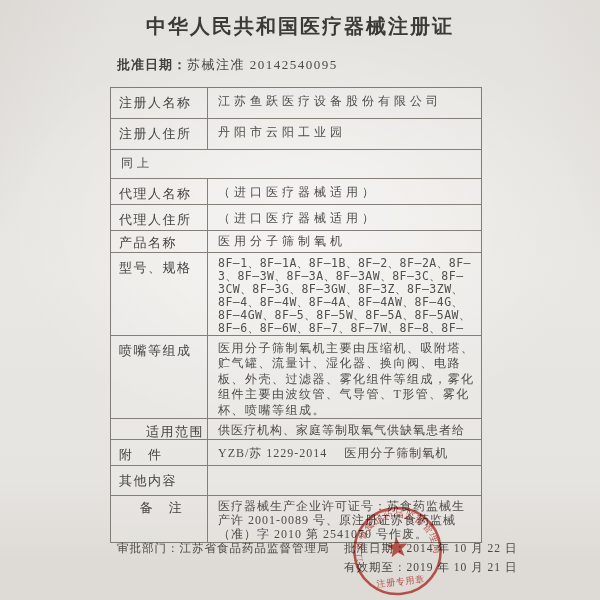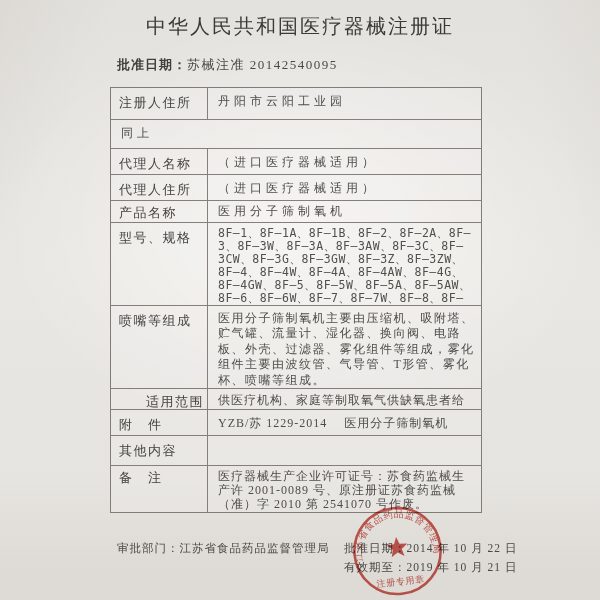--- a/index.html
+++ b/index.html
@@ -10,21 +10,21 @@
     font-family:"Liberation Serif","DejaVu Serif",serif;
     color:#45433f;
     background:
       radial-gradient(ellipse 420px 300px at 50% 38%, rgba(255,255,255,.55), rgba(255,255,255,0) 70%),
       linear-gradient(118deg, rgba(210,207,202,.45) 0%, rgba(210,207,202,0) 14%),
       linear-gradient(250deg, rgba(214,211,206,.4) 0%, rgba(214,211,206,0) 12%),
       linear-gradient(0deg, #dedbd6, #dedbd6 6%, #e6e4e0 20%, #e9e7e3 55%, #e4e2de 100%);
   }
   .title{
     position:absolute;top:13px;left:0;width:100%;
-    text-align:center;font-size:20px;font-weight:400;
+    text-align:center;font-size:20px;font-weight:700;
     letter-spacing:2px;color:#3b3a37;
   }
   .certno{
     position:absolute;top:56px;left:117px;font-size:13px;letter-spacing:1px;
   }
   .certno .lab{font-weight:700;color:#413f3b;}
   .certno .val{font-family:"Liberation Serif",serif;letter-spacing:1.5px;color:#4c4a46;}
   .doc-table{
     position:absolute;left:110px;top:87px;width:372px;
     border:1px solid #807d77;
@@ -43,21 +43,21 @@
     flex:1;box-sizing:border-box;
     padding:6px 6px 0 10px;
     font-size:12px;letter-spacing:4px;line-height:15px;color:#4e4c48;
   }
   .r-models .cell-value{font-size:11.5px;letter-spacing:.5px;line-height:12.9px;padding-top:4px;font-family:"DejaVu Sans Mono",monospace;color:#514f4b;}
   .r-struct .cell-value{letter-spacing:1.5px;line-height:15.4px;padding-top:5px;}
   .r-scope .cell-value{letter-spacing:1px;padding-top:4px;}
   .r-scope .cell-label{padding-top:4px;text-align:right;}
   .r-attach .cell-value{letter-spacing:1px;}
   .r-remark .cell-value{letter-spacing:1px;line-height:14px;padding-top:3px;}
-  .r-remark .cell-label{padding-top:3px;}
+  .r-remark .cell-label{padding-top:3px;text-align:center;}
   .footer-line{position:absolute;font-size:11.5px;letter-spacing:1px;color:#4a4844;}
   .dept{left:117px;top:541px;}
   .date1{left:344px;top:541px;}
   .date2{left:344px;top:560px;}
   .seal{
     position:absolute;left:349px;top:504px;width:97px;height:94px;
     mix-blend-mode:multiply;opacity:.88;
     transform:rotate(-6deg);
     pointer-events:none;
   }
@@ -67,20 +67,24 @@
 
 <div class="page">
 
   <div class="title">中华人民共和国医疗器械注册证</div>
 
   <div class="certno">
     <span class="lab">批准日期：</span><span class="val">苏械注准 20142540095</span>
   </div>
 
   <div class="doc-table">
+    <div class="row" style="height:30px">
+      <div class="cell-label">注册人名称</div>
+      <div class="cell-value">江苏鱼跃医疗设备股份有限公司</div>
+    </div>
     <div class="row" style="height:31px">
       <div class="cell-label">注册人住所</div>
       <div class="cell-value">丹阳市云阳工业园</div>
     </div>
     <div class="row" style="height:29px">
       <div class="cell-value">同上</div>
     </div>
     <div class="row" style="height:26px">
       <div class="cell-label">代理人名称</div>
       <div class="cell-value">（进口医疗器械适用）</div>

